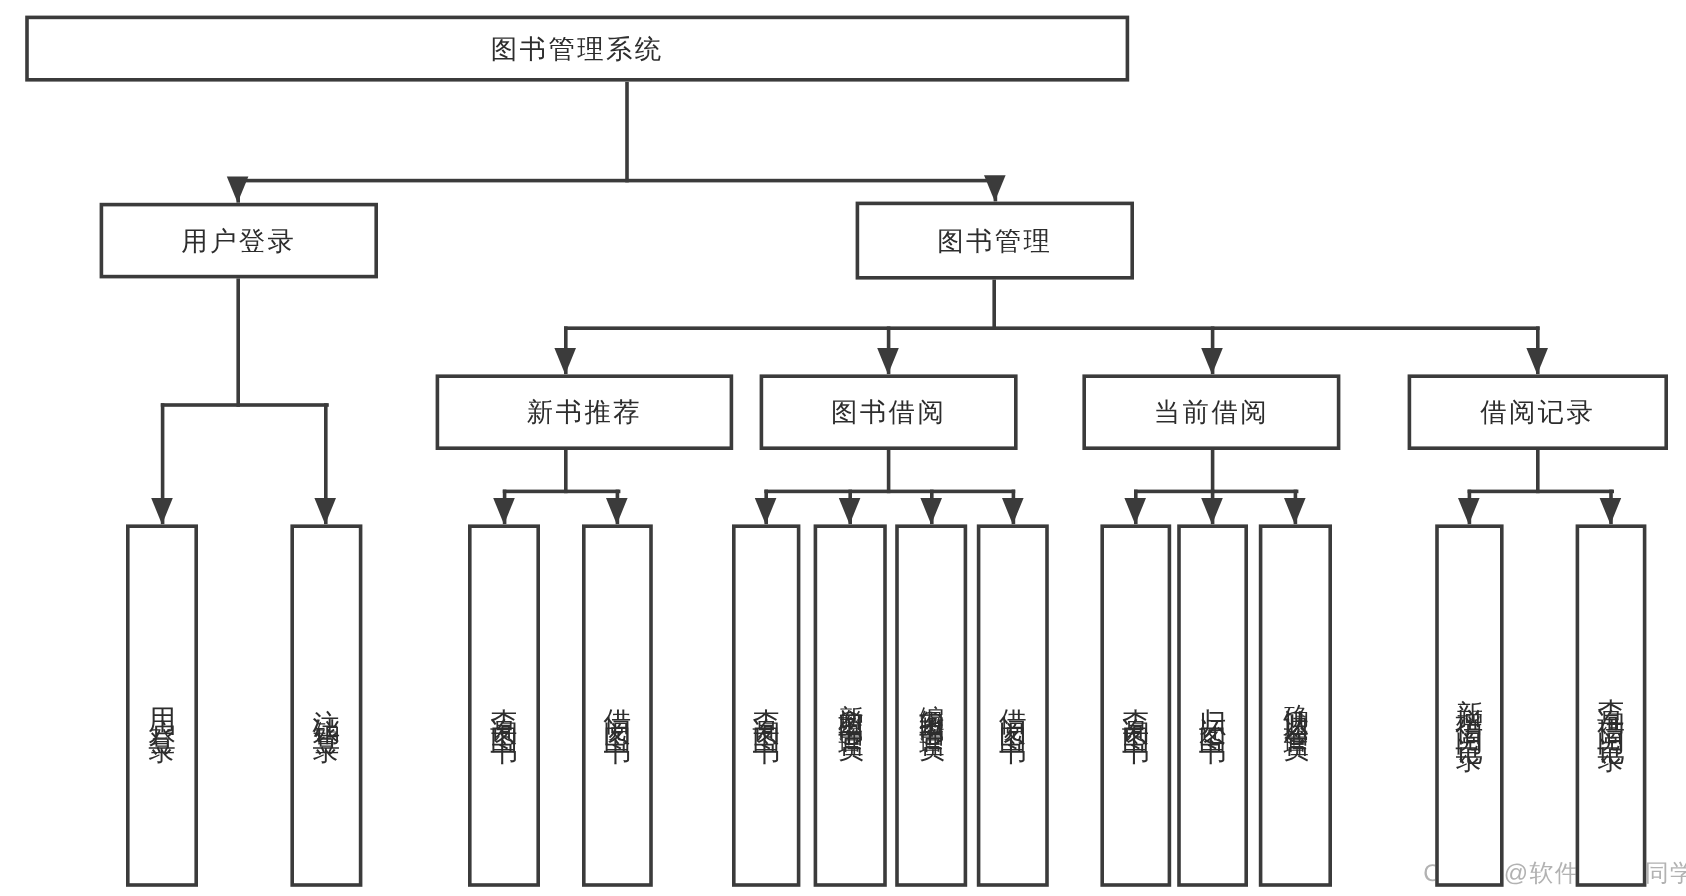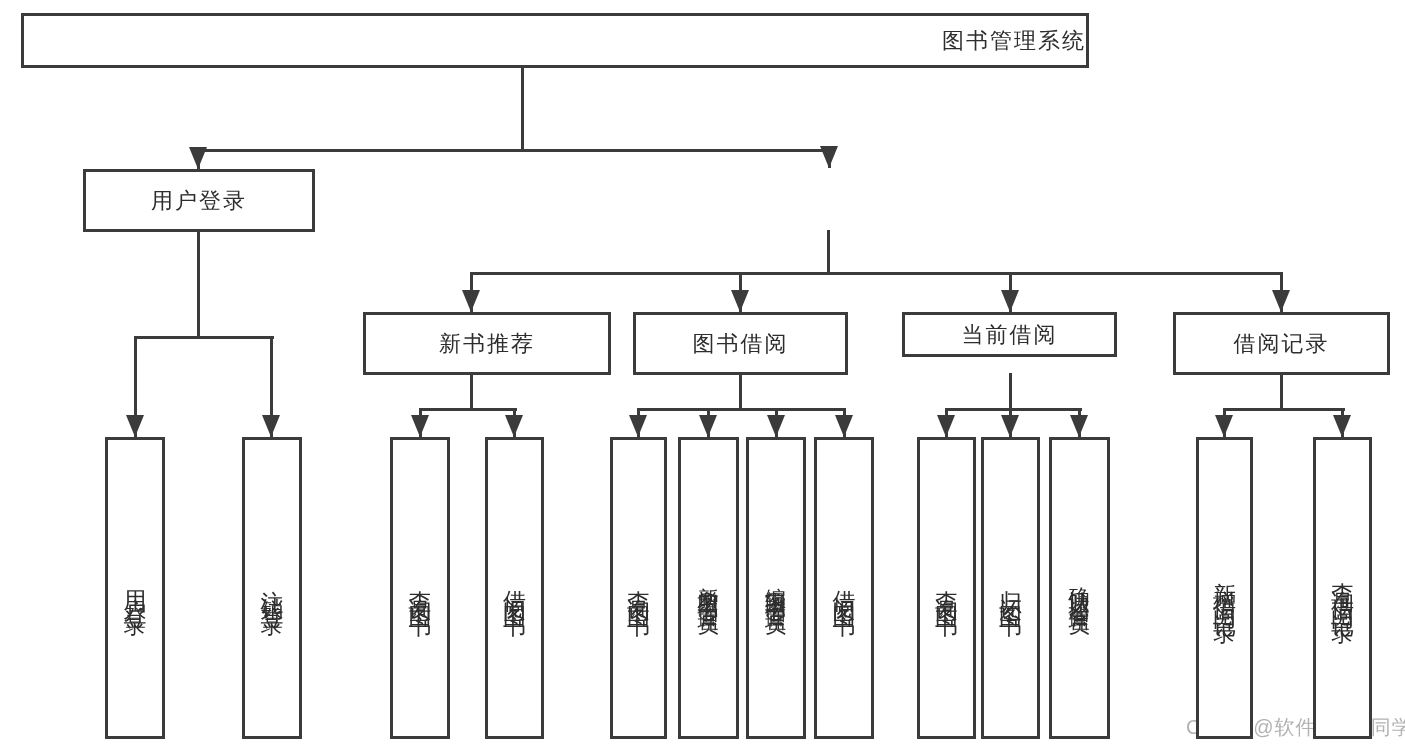--- a/index.html
+++ b/index.html
@@ -112,33 +112,36 @@
     <div class="cline" style="left: 945px; top: 408px; width: 3px; height: 29px;"></div>
     <div class="arrowhead" style="left: 937px; top: 415px;"></div>
     <div class="cline" style="left: 1009px; top: 408px; width: 3px; height: 29px;"></div>
     <div class="arrowhead" style="left: 1001px; top: 415px;"></div>
     <div class="cline" style="left: 1078px; top: 408px; width: 3px; height: 29px;"></div>
     <div class="arrowhead" style="left: 1070px; top: 415px;"></div>
     <div class="cline" style="left: 1223px; top: 408px; width: 3px; height: 29px;"></div>
     <div class="arrowhead" style="left: 1215px; top: 415px;"></div>
     <div class="cline" style="left: 1341px; top: 408px; width: 3px; height: 29px;"></div>
     <div class="arrowhead" style="left: 1333px; top: 415px;"></div>
-    <div class="node h-node" style="left: 21px; top: 13px; width: 1068px; height: 55px; justify-content: flex-end;">
+    <div class="node h-node" style="left: 21px; top: 13px; width: 920px; height: 55px;">
       <span class="label">图书管理系统</span>
     </div>
     <div class="node h-node" style="left: 83px; top: 169px; width: 232px; height: 63px;">
       <span class="label">用户登录</span>
+    </div>
+    <div class="node h-node" style="left: 713px; top: 168px; width: 232px; height: 65px;">
+      <span class="label">图书管理</span>
     </div>
     <div class="node h-node" style="left: 363px; top: 312px; width: 248px; height: 63px;">
       <span class="label">新书推荐</span>
     </div>
     <div class="node h-node" style="left: 633px; top: 312px; width: 215px; height: 63px;">
       <span class="label">图书借阅</span>
     </div>
-    <div class="node h-node" style="left: 902px; top: 312px; width: 215px; height: 45px;">
+    <div class="node h-node" style="left: 902px; top: 312px; width: 215px; height: 63px;">
       <span class="label">当前借阅</span>
     </div>
     <div class="node h-node" style="left: 1173px; top: 312px; width: 217px; height: 63px;">
       <span class="label">借阅记录</span>
     </div>
     <div class="node v-node" style="left: 105px; top: 437px; width: 60px; height: 302px;">
       <span class="label">用户登录</span>
     </div>
     <div class="node v-node" style="left: 242px; top: 437px; width: 60px; height: 302px;">
       <span class="label">注销登录</span>

